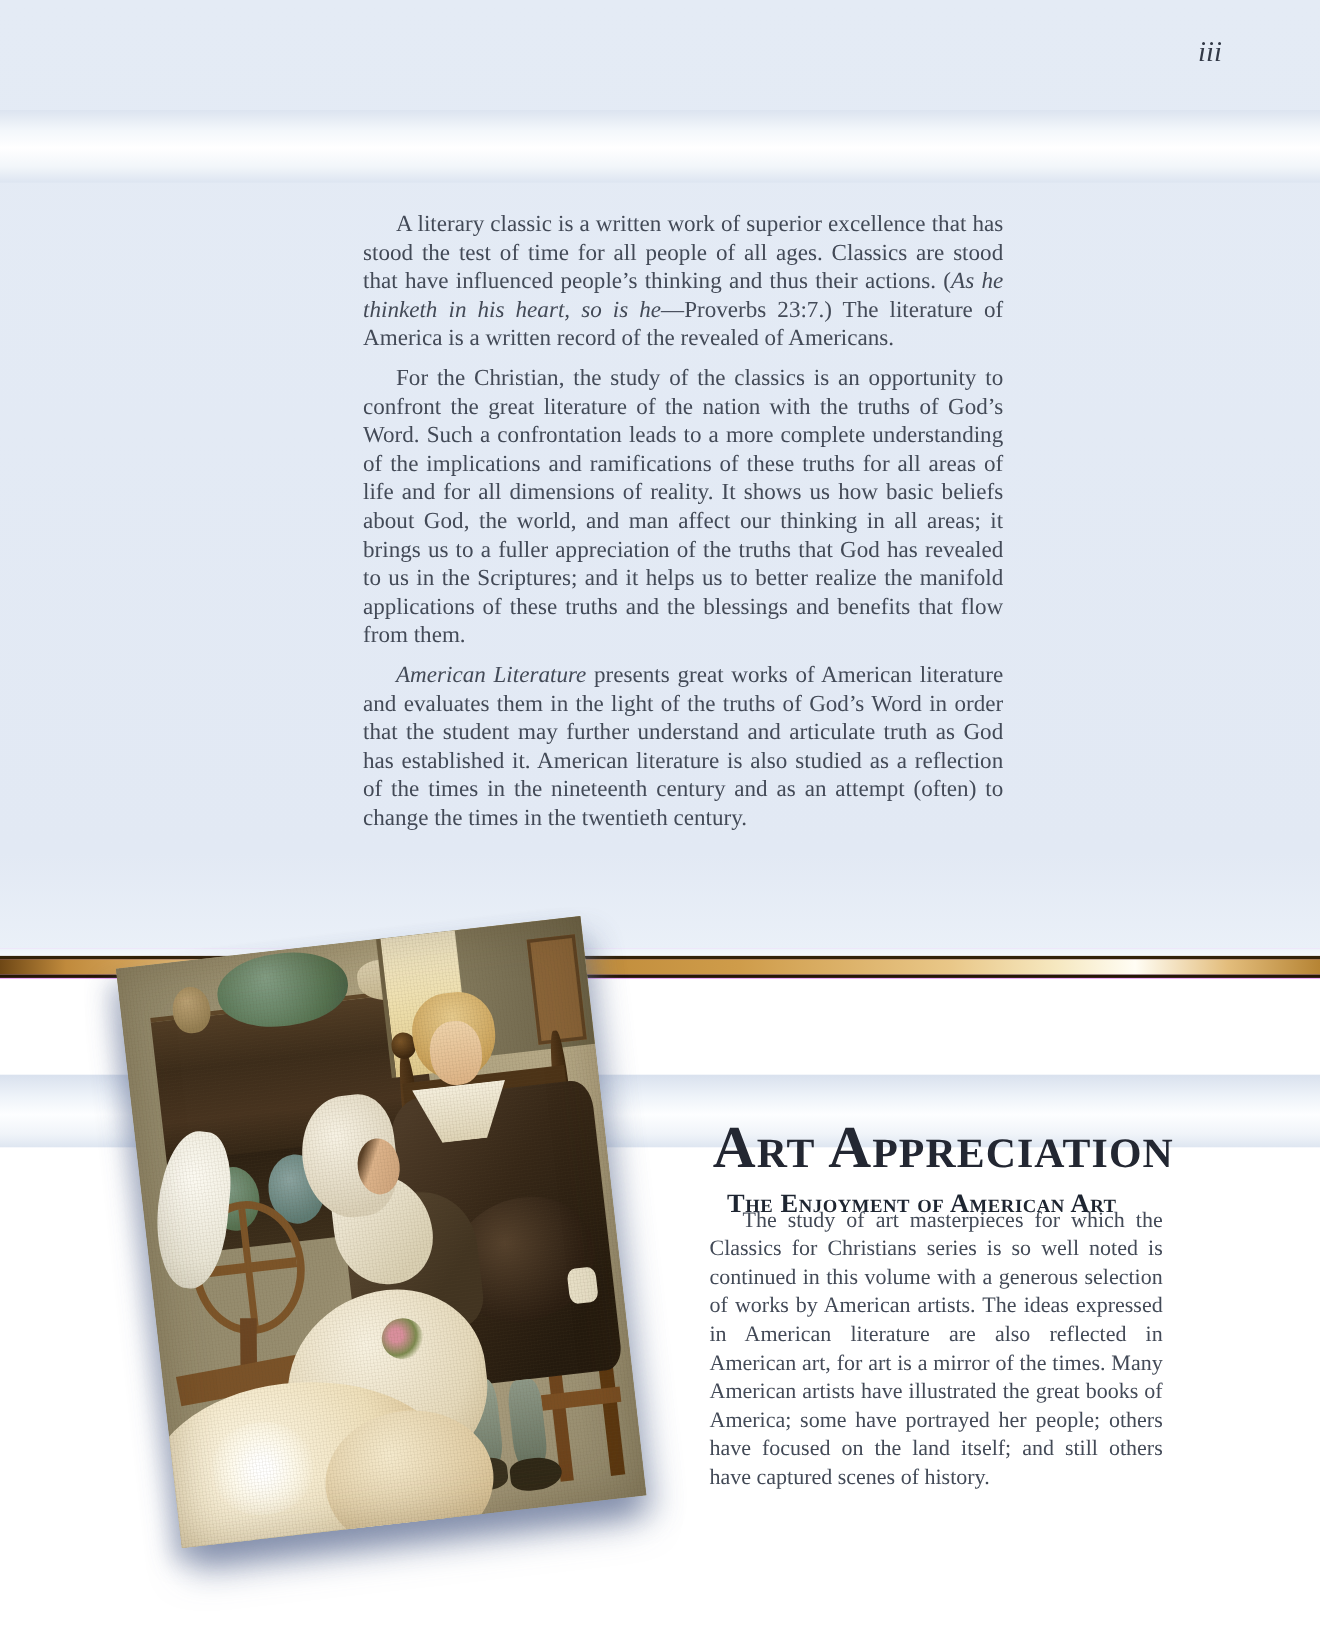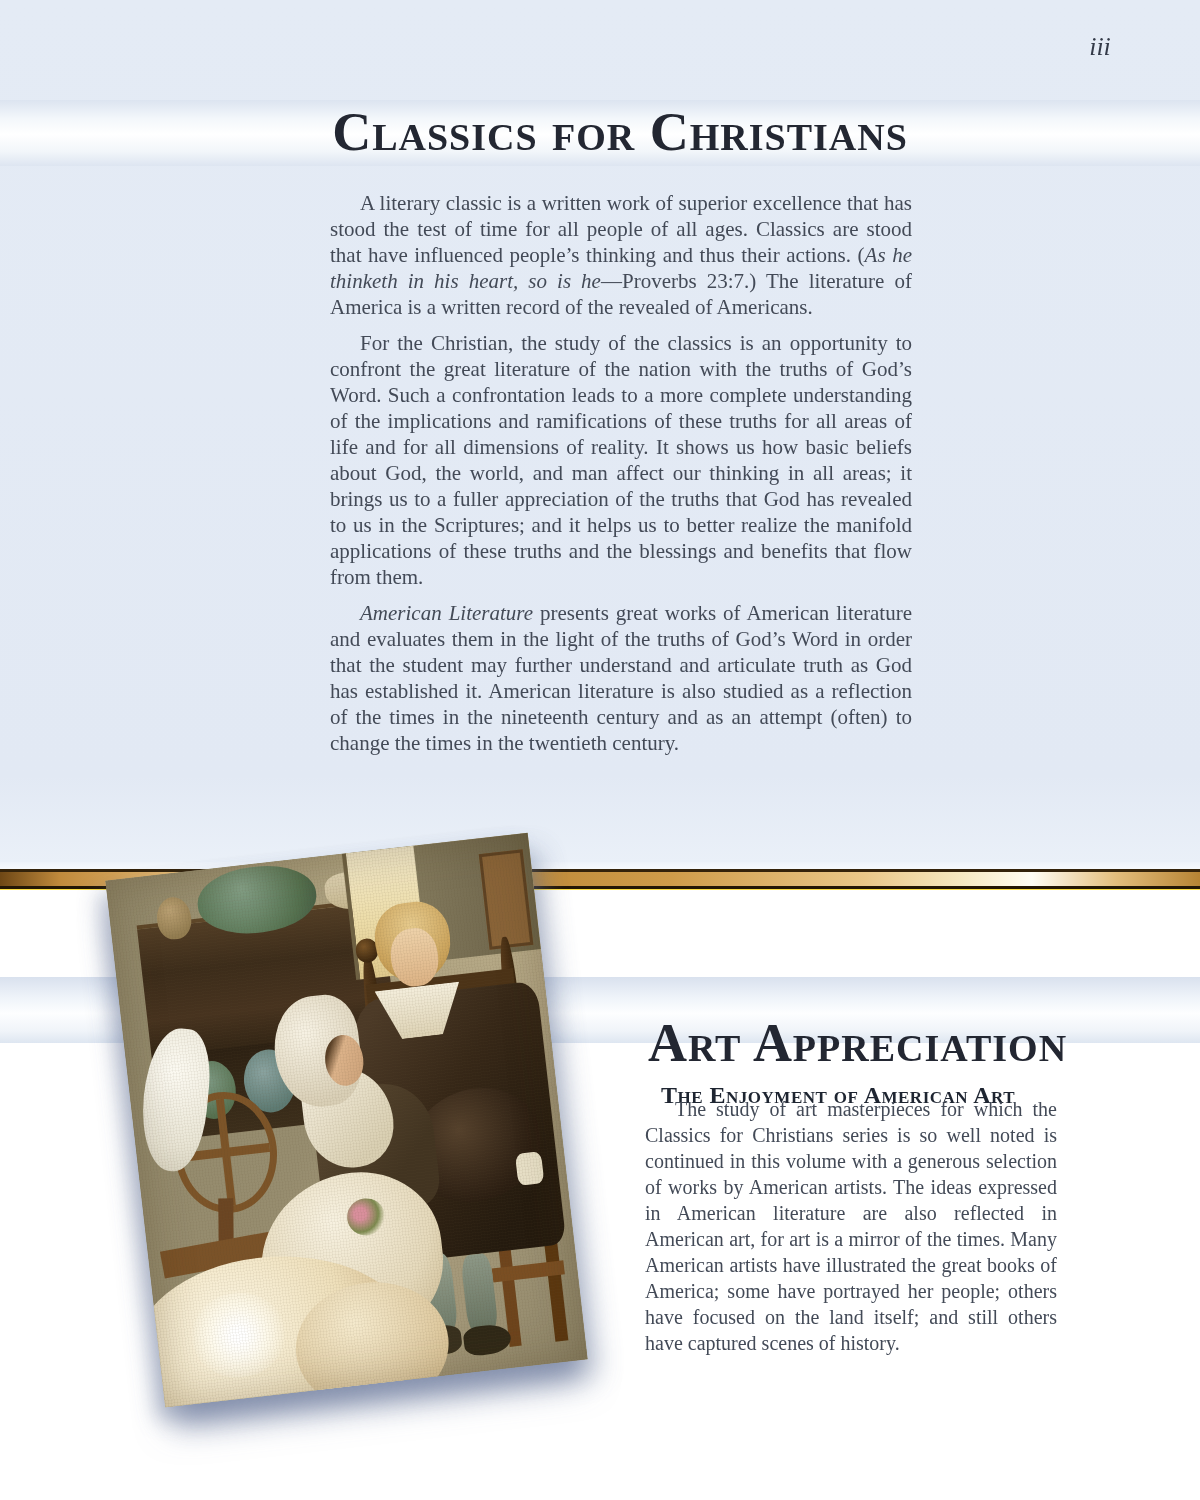--- a/index.html
+++ b/index.html
@@ -1,16 +1,16 @@
 <!DOCTYPE html>
 <html><head>
 <meta charset="utf-8">
 <style>
   html,body{margin:0;padding:0;background:#fff;}
-  .page{position:relative;width:1200px;height:1500px;overflow:hidden;background:#fde047;
+  .page{position:relative;width:1200px;height:1500px;overflow:hidden;background:#f0abfc;
         font-family:"Liberation Serif",serif;}
 
   
   .top-bg{position:absolute;left:0;top:0;width:1200px;height:862px;
           background:linear-gradient(to bottom,#e4ebf5 0%,#e2e9f4 90%,#eaf0f8 100%);}
   .pre-gold-strip{position:absolute;left:0;top:862px;width:1200px;height:8px;
           background:linear-gradient(to bottom,#edf2f9,#f7fafd);}
   .bottom-bg{position:absolute;left:0;top:890px;width:1200px;height:610px;background:#ffffff;}
 
   
@@ -152,21 +152,20 @@
 
 <div class="page">
 
   <div class="top-bg"></div>
   <div class="pre-gold-strip"></div>
   <div class="bottom-bg"></div>
 
   <div class="page-number">iii</div>
 
   <div class="title-band band1"></div>
-  <h1 class="main-title t1">Classics for Christians</h1>
 
   <div class="body-col">
     <p><span>A literary classic is a written work of superior excellence that has stood the test of time for all people of all ages.  Classics are stood that have influenced people’s thinking and thus their actions.  (</span><i>As he thinketh in his heart, so is he</i><span>—Proverbs 23:7.)  The literature of America is a written record of the revealed of Americans.</span></p>
     <p><span>For the Christian, the study of the classics is an opportunity to confront the great literature of the nation with the truths of God’s Word.  Such a confrontation leads to a more complete understanding of the implications and ramifications of these truths for all areas of life and for all dimensions of reality.  It shows us how basic beliefs about God, the world, and man affect our thinking in all areas; it brings us to a fuller appreciation of the truths that God has revealed to us in the Scriptures; and it helps us to better realize the manifold applications of these truths and the blessings and benefits that flow from them.</span></p>
     <p><i>American Literature</i><span> presents great works of American literature and evaluates them in the light of the truths of God’s Word in order that the student may further understand and articulate truth as God has established it.  American literature is also studied as a reflection of the times in the nineteenth century and as an attempt (often) to change the times in the twentieth century.</span></p>
   </div>
 
   <div class="gold-band"></div>
 
   <div class="title-band band2"></div>

